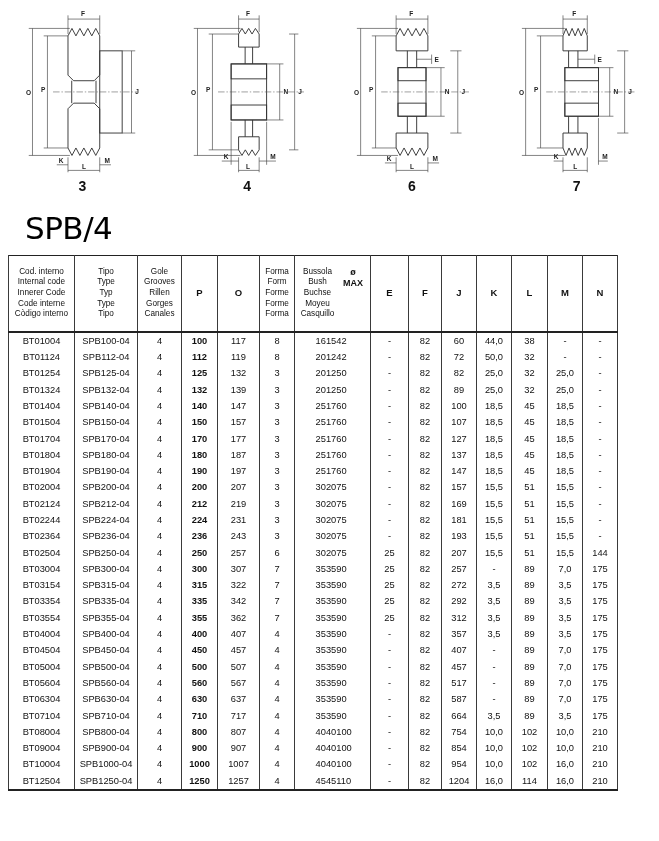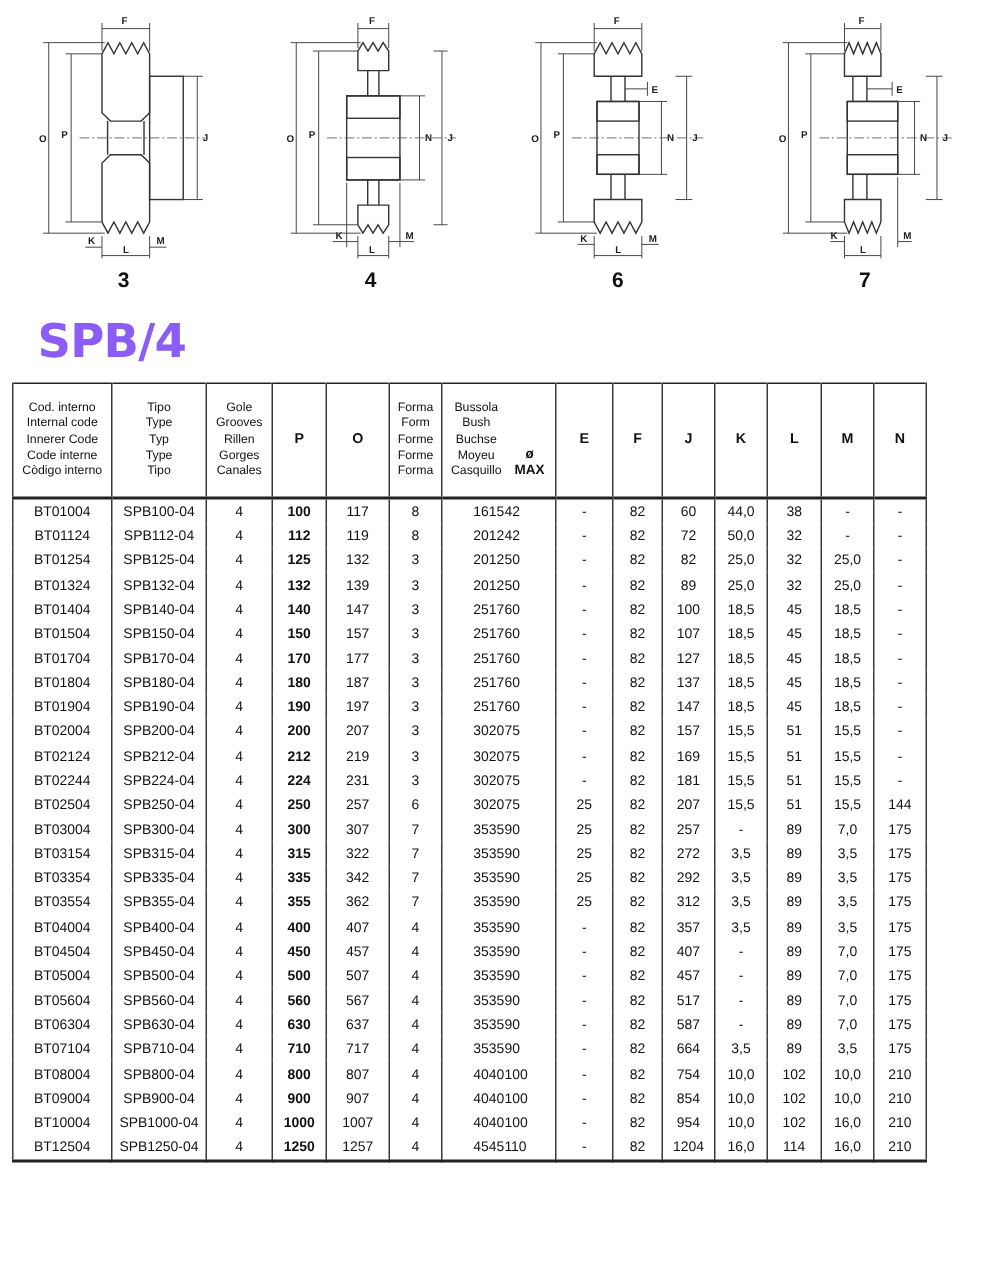--- a/index.html
+++ b/index.html
@@ -11,32 +11,32 @@
   .drawing{width:25%;text-align:center;}
   .drawing svg{display:block;margin:0 auto;}
   .dwg-num{font-weight:700;font-size:14px;margin-top:2px;color:#111;}
 
   .dim-letter{font-size:7px;fill:#222;font-weight:600;font-family:"Liberation Sans",sans-serif;}
   .thin{stroke:#444;stroke-width:0.7;fill:none;}
   .body-line{stroke:#333;stroke-width:1;fill:none;}
   .cl{stroke:#555;stroke-width:0.6;stroke-dasharray:7 2 1.5 2;fill:none;}
 
   
-  .title{margin:16px 0 9px 25px;font-size:31px;font-weight:700;letter-spacing:-0.5px;color:#8b5cf6;font-family:"DejaVu Sans","Liberation Sans",sans-serif;}
+  .title{margin:16px 0 9px 25px;font-size:31px;font-weight:400;letter-spacing:-0.5px;color:#000000;font-family:"DejaVu Sans","Liberation Sans",sans-serif;}
 
   
   table.spec{border-collapse:collapse;table-layout:fixed;margin-left:8px;width:609px;}
   table.spec{border-top:1.5px solid #222;border-bottom:2.5px solid #222;}
   .spec th,.spec td{border-left:1px solid #3a3a3a;border-right:1px solid #3a3a3a;text-align:center;vertical-align:middle;padding:0;}
   .spec thead th{border-bottom:2.5px solid #222;height:69px;font-size:8.2px;line-height:1.3;font-weight:400;white-space:pre-line;}
   .spec thead th.letter{font-size:9.5px;font-weight:700;}
   .spec td{height:16.3px;font-size:9.3px;border-top:none;border-bottom:none;white-space:nowrap;}
   .spec td.bold{font-weight:700;}
   th.bussola-h{padding:0 2px;}
-  .bussola-wrap{display:flex;align-items:flex-end;justify-content:space-between;}
+  .bussola-wrap{display:flex;align-items:flex-start;justify-content:space-between;}
   .bussola-wrap .langs{flex:1 1 auto;text-align:center;}
   .bussola-wrap .omax{flex:0 0 30px;text-align:center;font-weight:700;font-size:9px;}
   td.bussola-cell{padding:0;}
   td.bussola-cell .bwrap{display:flex;}
   td.bussola-cell span{display:block;}
   td.bussola-cell .bv{flex:1 1 55%;text-align:right;}
   td.bussola-cell .ov{flex:1 1 45%;text-align:left;}
 </style>
 </head>
 <body>
@@ -599,20 +599,41 @@
           </td>
           <td>-</td>
           <td>82</td>
           <td>181</td>
           <td>15,5</td>
           <td>51</td>
           <td>15,5</td>
           <td>-</td>
         </tr>
         <tr>
+          <td>BT02364</td>
+          <td>SPB236-04</td>
+          <td>4</td>
+          <td class="bold">236</td>
+          <td>243</td>
+          <td>3</td>
+          <td class="bussola-cell">
+            <div class="bwrap">
+              <span class="bv">3020</span>
+              <span class="ov">75</span>
+            </div>
+          </td>
+          <td>-</td>
+          <td>82</td>
+          <td>193</td>
+          <td>15,5</td>
+          <td>51</td>
+          <td>15,5</td>
+          <td>-</td>
+        </tr>
+        <tr>
           <td>BT02504</td>
           <td>SPB250-04</td>
           <td>4</td>
           <td class="bold">250</td>
           <td>257</td>
           <td>6</td>
           <td class="bussola-cell">
             <div class="bwrap">
               <span class="bv">3020</span>
               <span class="ov">75</span>

